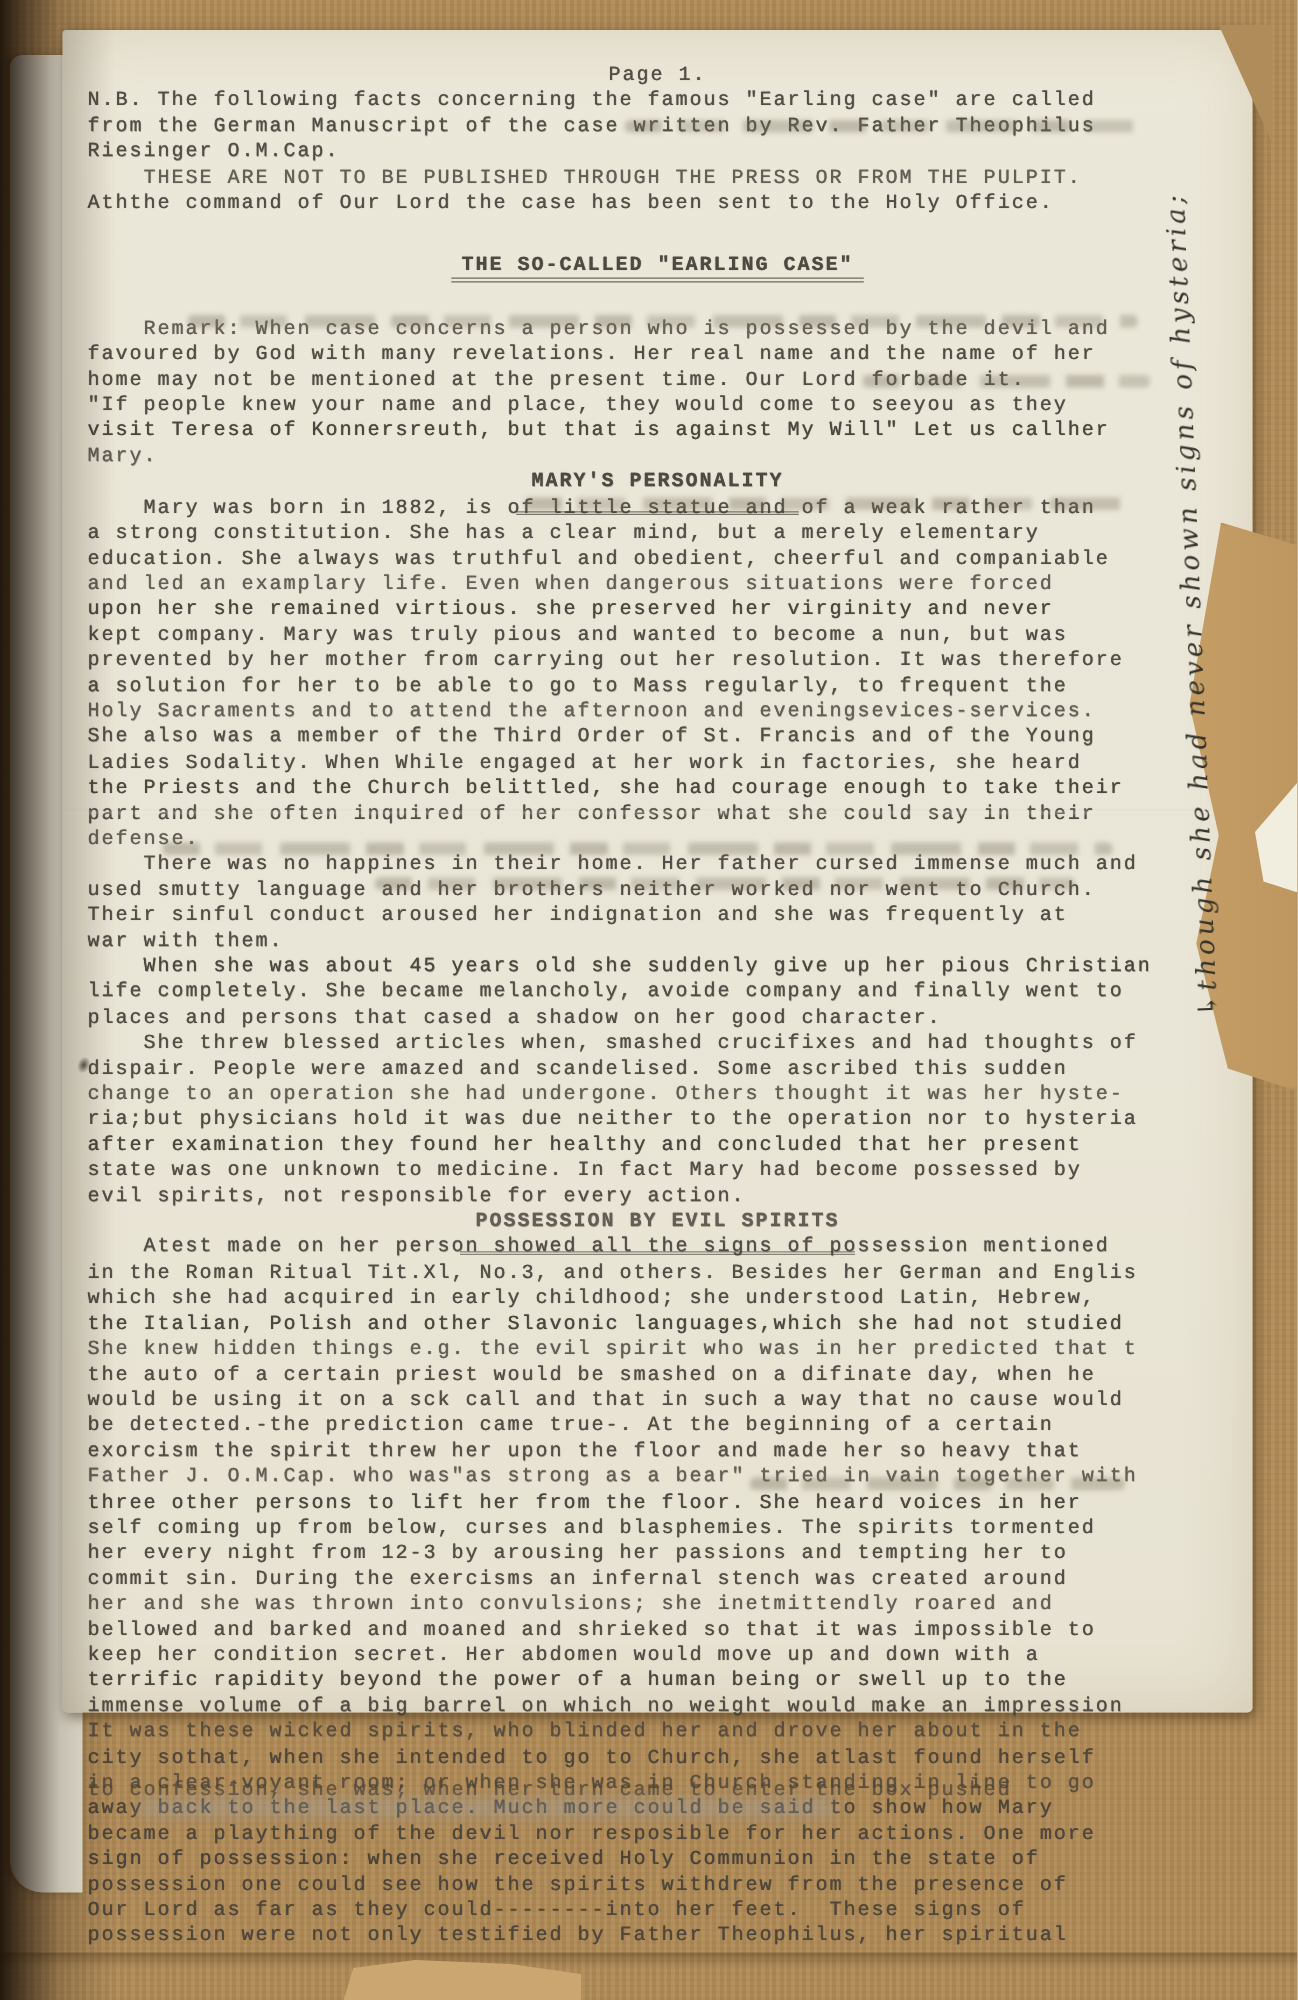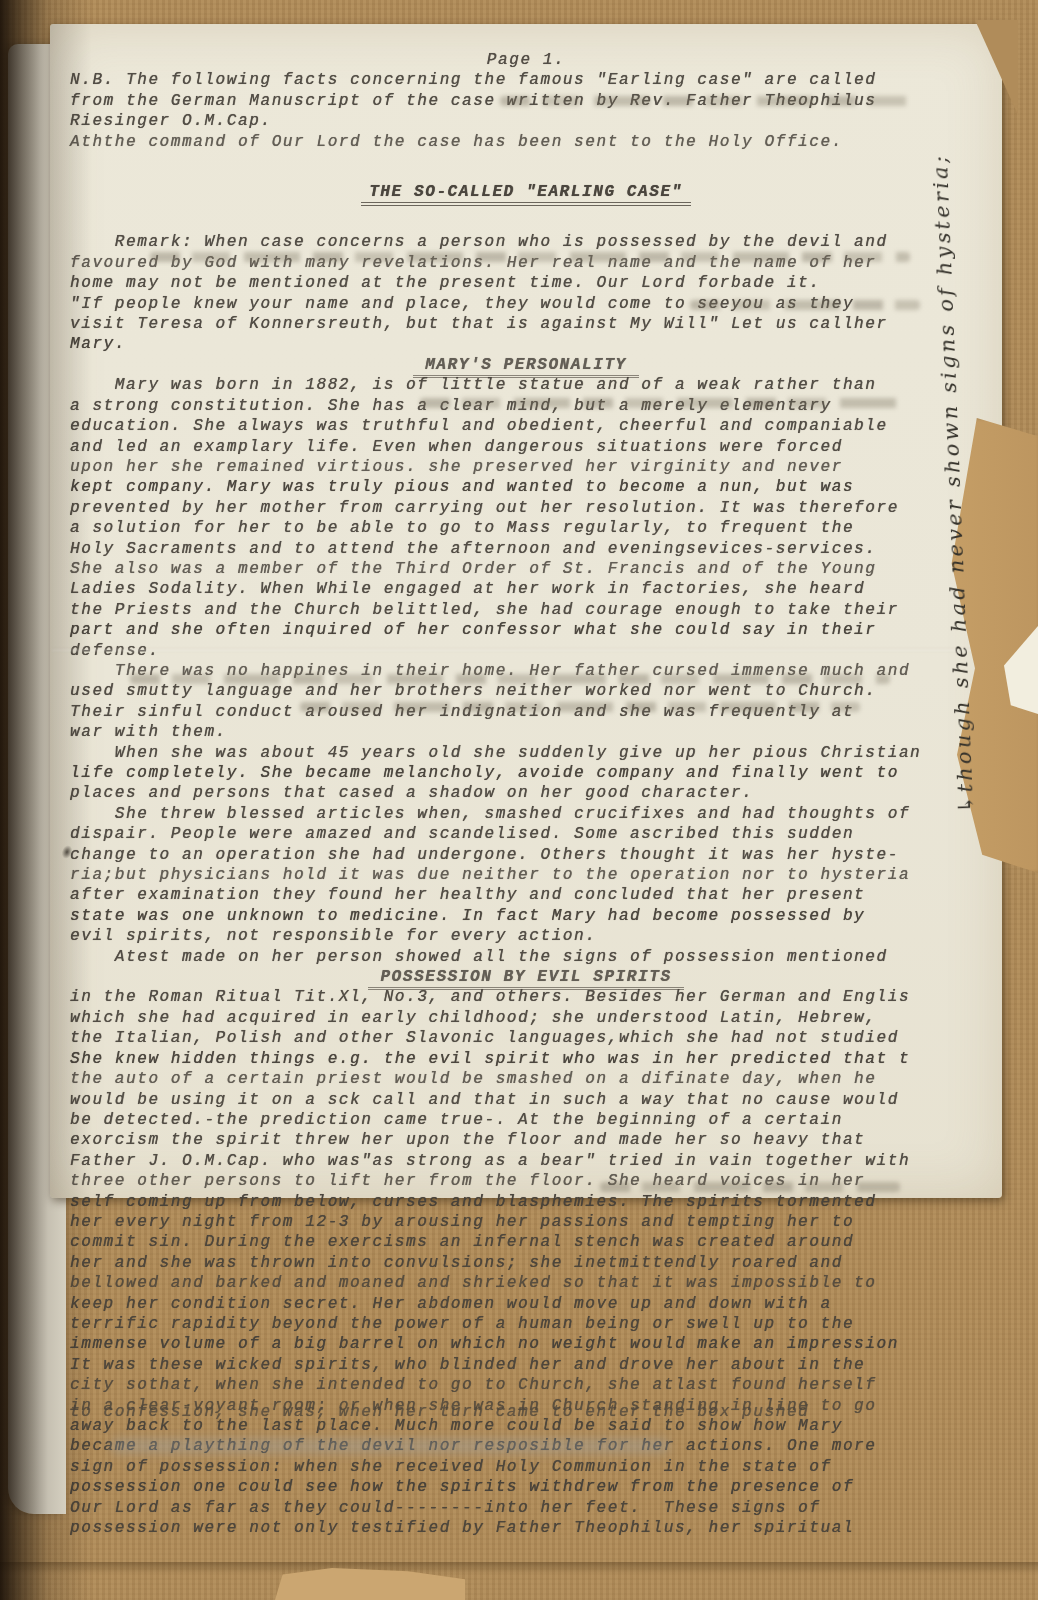--- a/index.html
+++ b/index.html
@@ -8,40 +8,40 @@
   .scene{position:relative;width:1038px;height:1600px;overflow:hidden;
     background-color:var(--cardboard,#b08c5a);
     background-image:
       repeating-linear-gradient(90deg, rgba(90,60,25,.07) 0 3px, rgba(255,230,180,.05) 3px 6px),
       repeating-linear-gradient(0deg, rgba(90,60,25,.05) 0 2px, rgba(0,0,0,0) 2px 5px);}
   
   .underpage{position:absolute;left:8px;top:44px;width:58px;height:1470px;z-index:1;
     background:linear-gradient(90deg,#d6cfbc,var(--paper_edge,#ece7d7) 55%);
     border-radius:10px 0 0 26px;box-shadow:-4px 0 8px rgba(0,0,0,.25);}
   
-  .page{position:absolute;left:50px;top:24px;width:952px;height:1174px;z-index:2;
+  .page{position:absolute;left:50px;top:24px;width:952px;height:1346px;z-index:2;
     background:linear-gradient(180deg,#ece8d9 0%,var(--paper,#eae6d7) 55%,#e7e2d1 100%);
     border-radius:3px 9px 4px 4px;
-    box-shadow:inset 0 0 55px rgba(140,110,60,.20), 2px 3px 10px rgba(40,25,8,.5);font-style:italic;}
+    box-shadow:inset 0 0 55px rgba(140,110,60,.20), 2px 3px 10px rgba(40,25,8,.5);}
   
   .gutter{position:absolute;left:0;top:0;width:92px;height:1600px;z-index:4;pointer-events:none;
     background:linear-gradient(90deg, rgba(24,15,7,.92) 0, rgba(24,15,7,.55) 22px, rgba(24,15,7,.18) 48px, rgba(24,15,7,0) 92px);}
   
   .ttext{position:absolute;left:20px;top:26px;width:912px;z-index:2;
     font-family:"Liberation Mono","DejaVu Sans Mono",monospace;
     font-size:16px;line-height:20.4px;letter-spacing:1.6px;}
   .tline{white-space:pre;color:var(--ink,#46413a);opacity:.92;filter:blur(.3px);
     text-shadow:0 0 .7px rgba(70,64,55,.85), .4px .3px .4px rgba(70,64,55,.4);}
   .tline:nth-child(5n){opacity:.82}
   .tline:nth-child(7n){opacity:.97}
   .tgap{height:30px;}
   .center{text-align:center;}
   .heading-main,.heading-sub{text-align:center;font-weight:bold;opacity:.95;}
   .heading-main .hu{border-bottom:4px double rgba(70,64,55,.8);padding:0 8px 1px;}
-  .heading-sub .hu{border-bottom:3px double rgba(70,64,55,.72);padding:0 12px 1px;margin-top:15px;}
+  .heading-sub .hu{border-bottom:3px double rgba(70,64,55,.72);padding:0 12px 15px;margin-top:15px;}
   .overlap{position:relative;height:20.4px;}
   .overlap span{position:absolute;left:0;white-space:pre;}
   .ov1{top:0;opacity:.85;filter:blur(.45px);}
   .ov2{top:6px;opacity:.78;filter:blur(.55px);}
   
   .marginalia{position:absolute;left:594px;top:468px;width:724px;height:30px;z-index:5;
     transform:rotate(-92.3deg);transform-origin:center;text-align:center;
     font-family:"DejaVu Serif",serif;font-style:italic;font-size:21px;
     letter-spacing:3.2px;color:var(--handwriting_ink,#35322b);filter:blur(.2px);}
   
@@ -72,20 +72,21 @@
 
 <div class="scene">
   <div class="underpage"></div>
 
   <div class="page">
     <div class="ttext">
         <div class="tline center">Page 1.</div>
         <div class="tline body">N.B. The following facts concerning the famous "Earling case" are called</div>
         <div class="tline body">from the German Manuscript of the case written by Rev. Father Theophilus</div>
         <div class="tline body">Riesinger O.M.Cap.</div>
+        <div class="tline body">    THESE ARE NOT TO BE PUBLISHED THROUGH THE PRESS OR FROM THE PULPIT.</div>
         <div class="tline body">Aththe command of Our Lord the case has been sent to the Holy Office.</div>
         <div class="tgap"></div>
         <div class="tline heading-main"><span class="hu">THE SO-CALLED "EARLING CASE"</span></div>
         <div class="tgap"></div>
         <div class="tline body">    Remark: When case concerns a person who is possessed by the devil and</div>
         <div class="tline body">favoured by God with many revelations. Her real name and the name of her</div>
         <div class="tline body">home may not be mentioned at the present time. Our Lord forbade it.</div>
         <div class="tline body">"If people knew your name and place, they would come to seeyou as they</div>
         <div class="tline body">visit Teresa of Konnersreuth, but that is against My Will" Let us callher</div>
         <div class="tline body">Mary.</div>
@@ -111,22 +112,22 @@
         <div class="tline body">    When she was about 45 years old she suddenly give up her pious Christian</div>
         <div class="tline body">life completely. She became melancholy, avoide company and finally went to</div>
         <div class="tline body">places and persons that cased a shadow on her good character.</div>
         <div class="tline body">    She threw blessed articles when, smashed crucifixes and had thoughts of</div>
         <div class="tline body">dispair. People were amazed and scandelised. Some ascribed this sudden</div>
         <div class="tline body">change to an operation she had undergone. Others thought it was her hyste-</div>
         <div class="tline body">ria;but physicians hold it was due neither to the operation nor to hysteria</div>
         <div class="tline body">after examination they found her healthy and concluded that her present</div>
         <div class="tline body">state was one unknown to medicine. In fact Mary had become possessed by</div>
         <div class="tline body">evil spirits, not responsible for every action.</div>
+        <div class="tline heading-sub"><span class="hu">POSSESSION BY EVIL SPIRITS</span></div>
         <div class="tline body">    Atest made on her person showed all the signs of possession mentioned</div>
-        <div class="tline heading-sub"><span class="hu">POSSESSION BY EVIL SPIRITS</span></div>
         <div class="tline body">in the Roman Ritual Tit.Xl, No.3, and others. Besides her German and Englis</div>
         <div class="tline body">which she had acquired in early childhood; she understood Latin, Hebrew,</div>
         <div class="tline body">the Italian, Polish and other Slavonic languages,which she had not studied</div>
         <div class="tline body">She knew hidden things e.g. the evil spirit who was in her predicted that t</div>
         <div class="tline body">the auto of a certain priest would be smashed on a difinate day, when he</div>
         <div class="tline body">would be using it on a sck call and that in such a way that no cause would</div>
         <div class="tline body">be detected.-the prediction came true-. At the beginning of a certain</div>
         <div class="tline body">exorcism the spirit threw her upon the floor and made her so heavy that</div>
         <div class="tline body">Father J. O.M.Cap. who was"as strong as a bear" tried in vain together with</div>
         <div class="tline body">three other persons to lift her from the floor. She heard voices in her</div>

